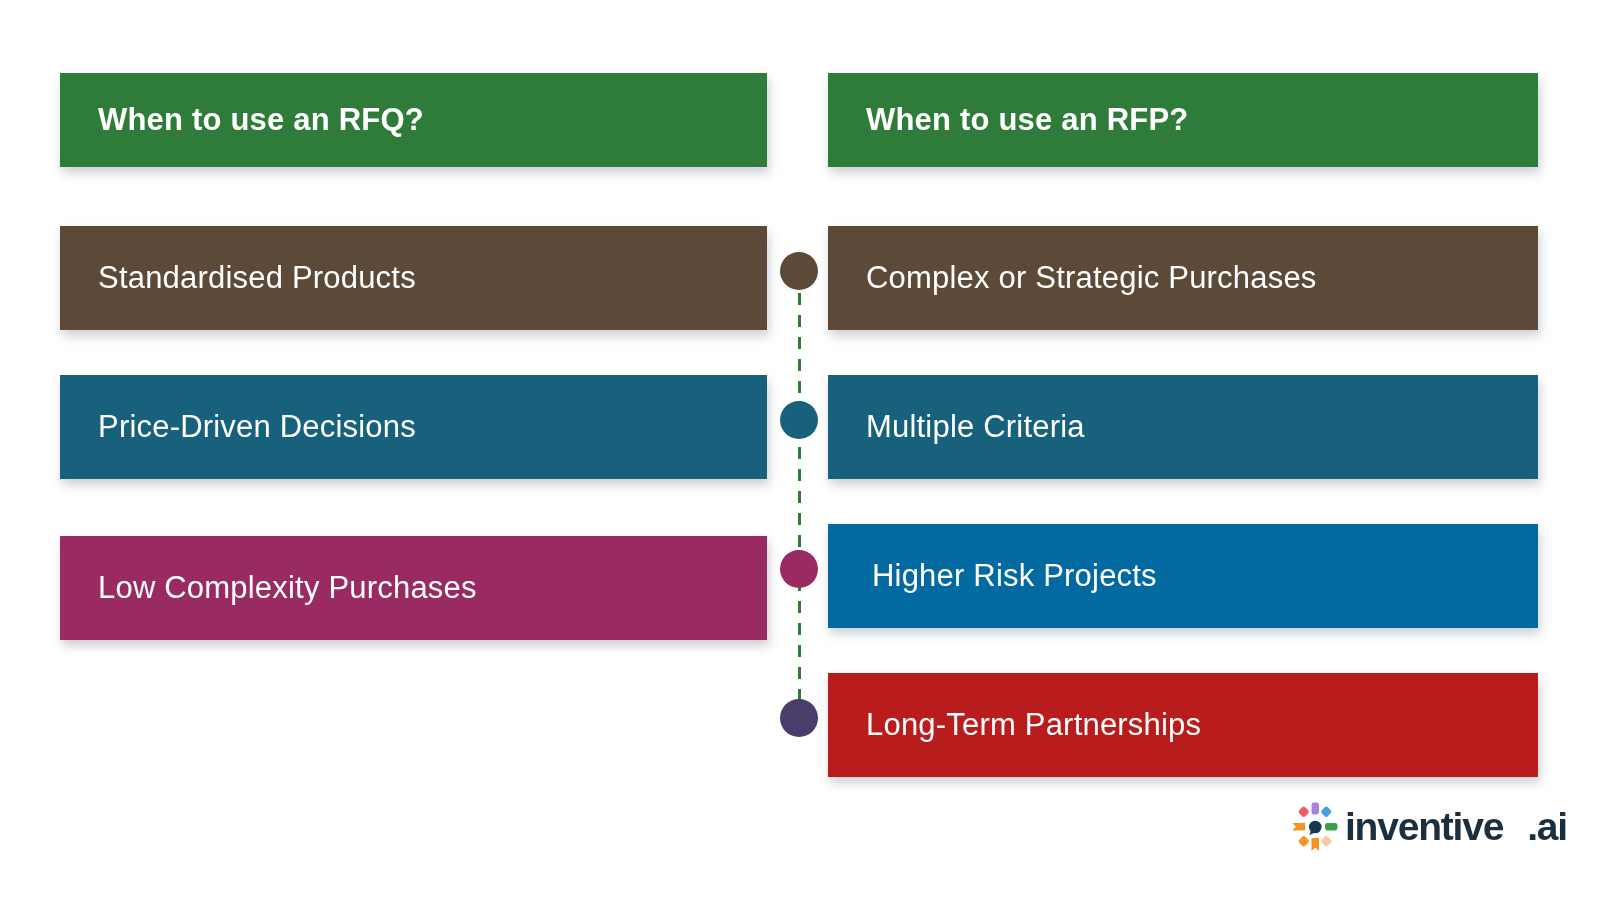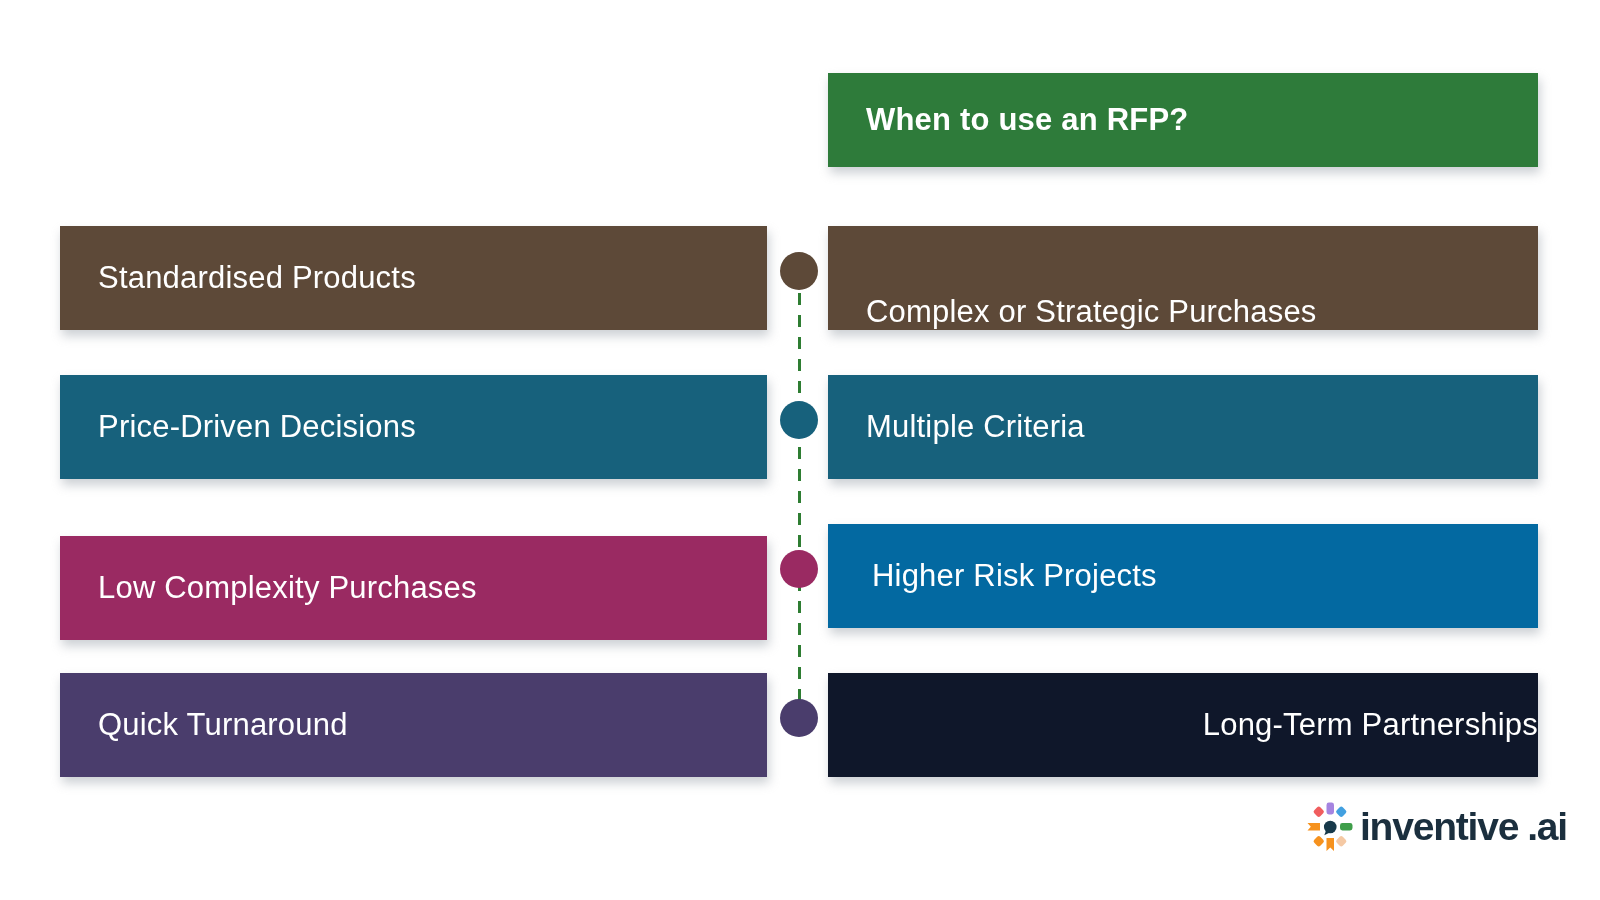--- a/index.html
+++ b/index.html
@@ -69,53 +69,53 @@
     align-items: center;
   }
   .logo-icon { width: 48px; height: 50px; margin-right: 6px; }
   .logo-text {
     color: var(--logo-color);
     font-size: 39px;
     font-weight: 700;
     letter-spacing: -1.2px;
     line-height: 1;
   }
-  .logo-suffix { margin-left: 9px; }
+  .logo-suffix { margin-left: 24px; }
 </style>
 </head>
 <body>
 
 <div class="root">
 
+  <div class="bar header col-left hdr" style="background-color: rgb(46, 123, 58);">
+    <span>When to use an RFQ?</span>
+  </div>
   <div class="bar col-left row1" style="background-color: rgb(93, 73, 56);">
     <span>Standardised Products</span>
   </div>
   <div class="bar col-left row2" style="background-color: rgb(23, 97, 124);">
     <span>Price-Driven Decisions</span>
   </div>
   <div class="bar col-left row3" style="background-color: rgb(154, 42, 98); margin-top: 12px;">
     <span>Low Complexity Purchases</span>
   </div>
-  <div class="bar col-left row4" style="background-color: rgb(74, 61, 108);">
-    <span>Quick Turnaround</span>
-  </div>
 
   <div class="bar header col-right hdr" style="background-color: rgb(46, 123, 58);">
     <span>When to use an RFP?</span>
   </div>
-  <div class="bar col-right row1" style="background-color: rgb(93, 73, 56); align-items: flex-end;">
+  <div class="bar col-right row1" style="background-color: rgb(93, 73, 56);">
     <span>Complex or Strategic Purchases</span>
   </div>
   <div class="bar col-right row2" style="background-color: rgb(23, 97, 124);">
     <span>Multiple Criteria</span>
   </div>
   <div class="bar col-right row3" style="background-color: #0369a1; padding-left: 44px;">
     <span>Higher Risk Projects</span>
   </div>
-  <div class="bar col-right row4" style="background-color: #0f172a; justify-content: flex-end;">
+  <div class="bar col-right row4" style="background-color: #b91c1c;">
     <span>Long-Term Partnerships</span>
   </div>
 
   <div class="dash-line"></div>
   <div class="dot dot1" style="background-color: rgb(93, 73, 56);"></div>
   <div class="dot dot2" style="background-color: rgb(23, 97, 124);"></div>
   <div class="dot dot3" style="background-color: rgb(154, 42, 98);"></div>
   <div class="dot dot4" style="background-color: rgb(74, 61, 108);"></div>
 
   <div class="logo">

